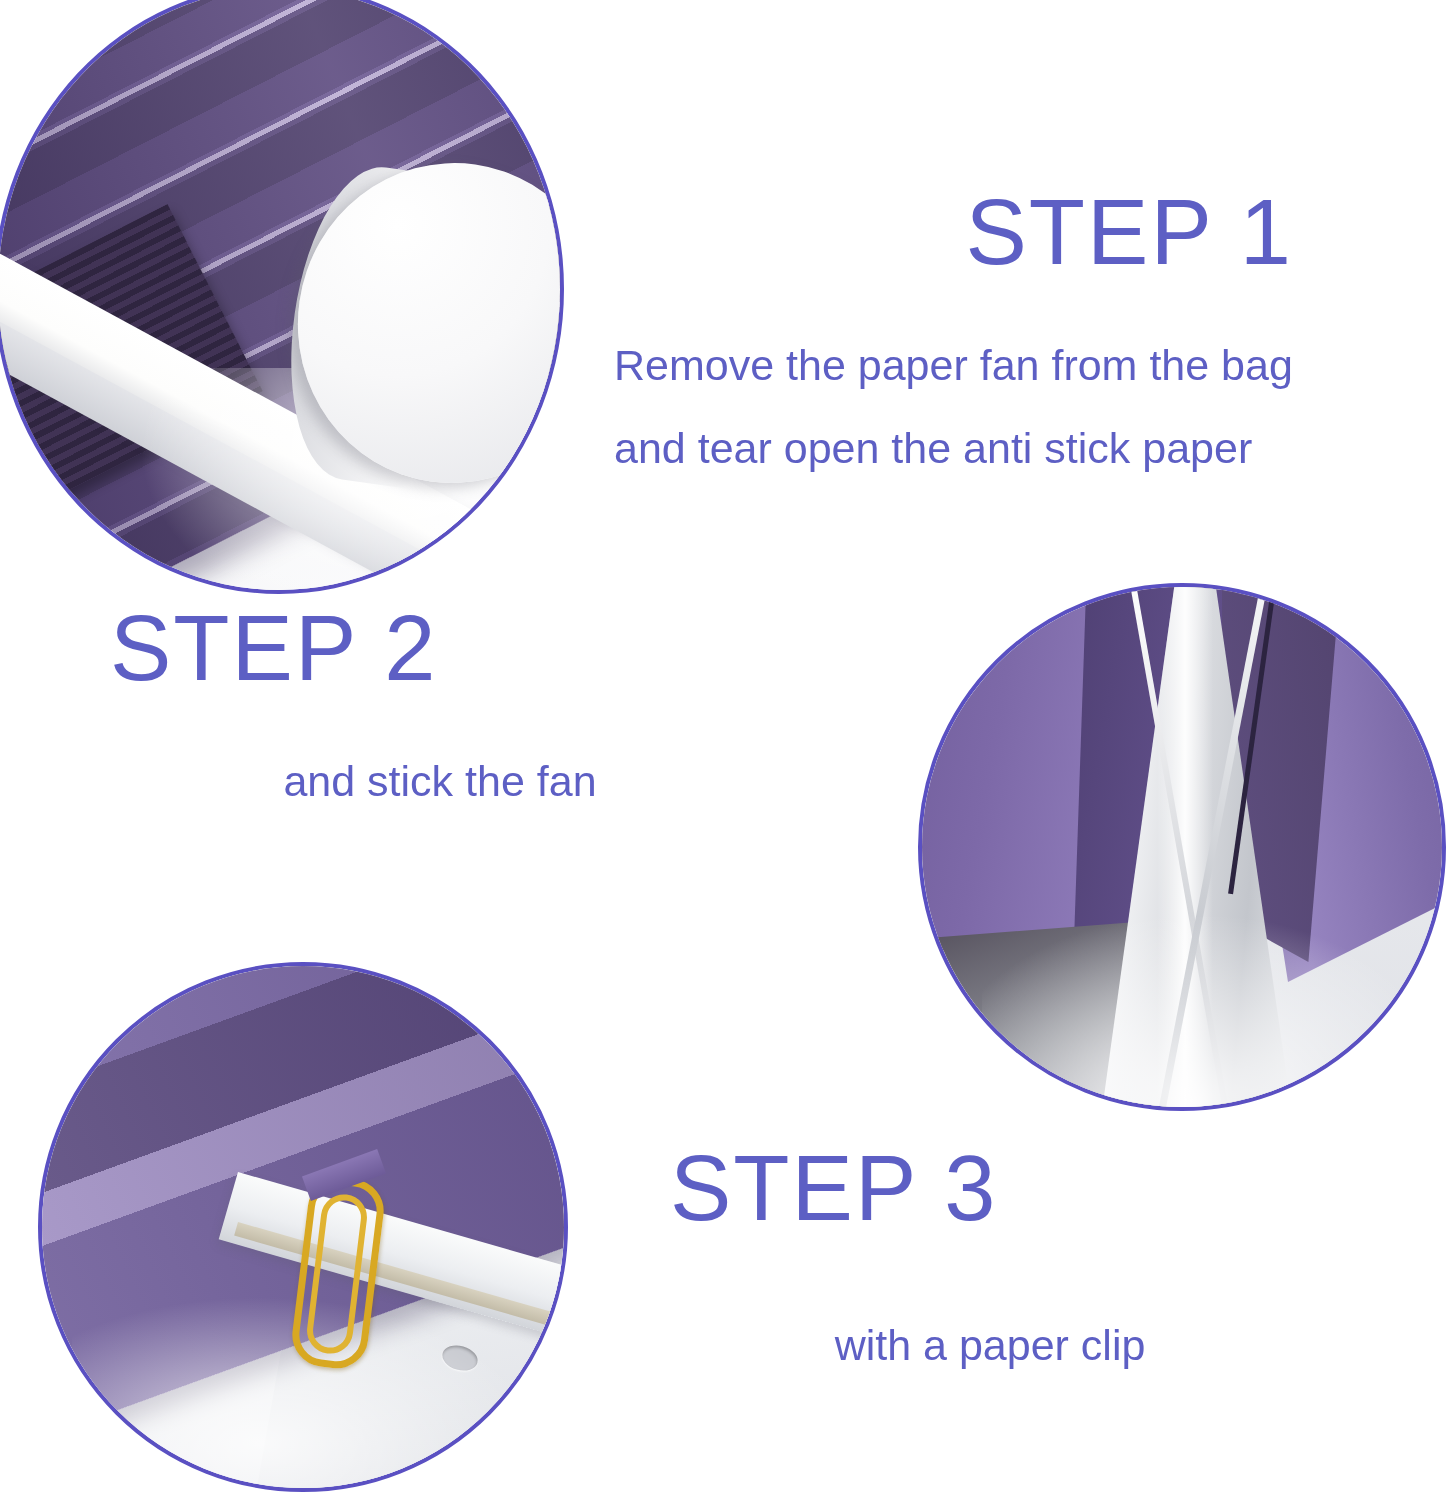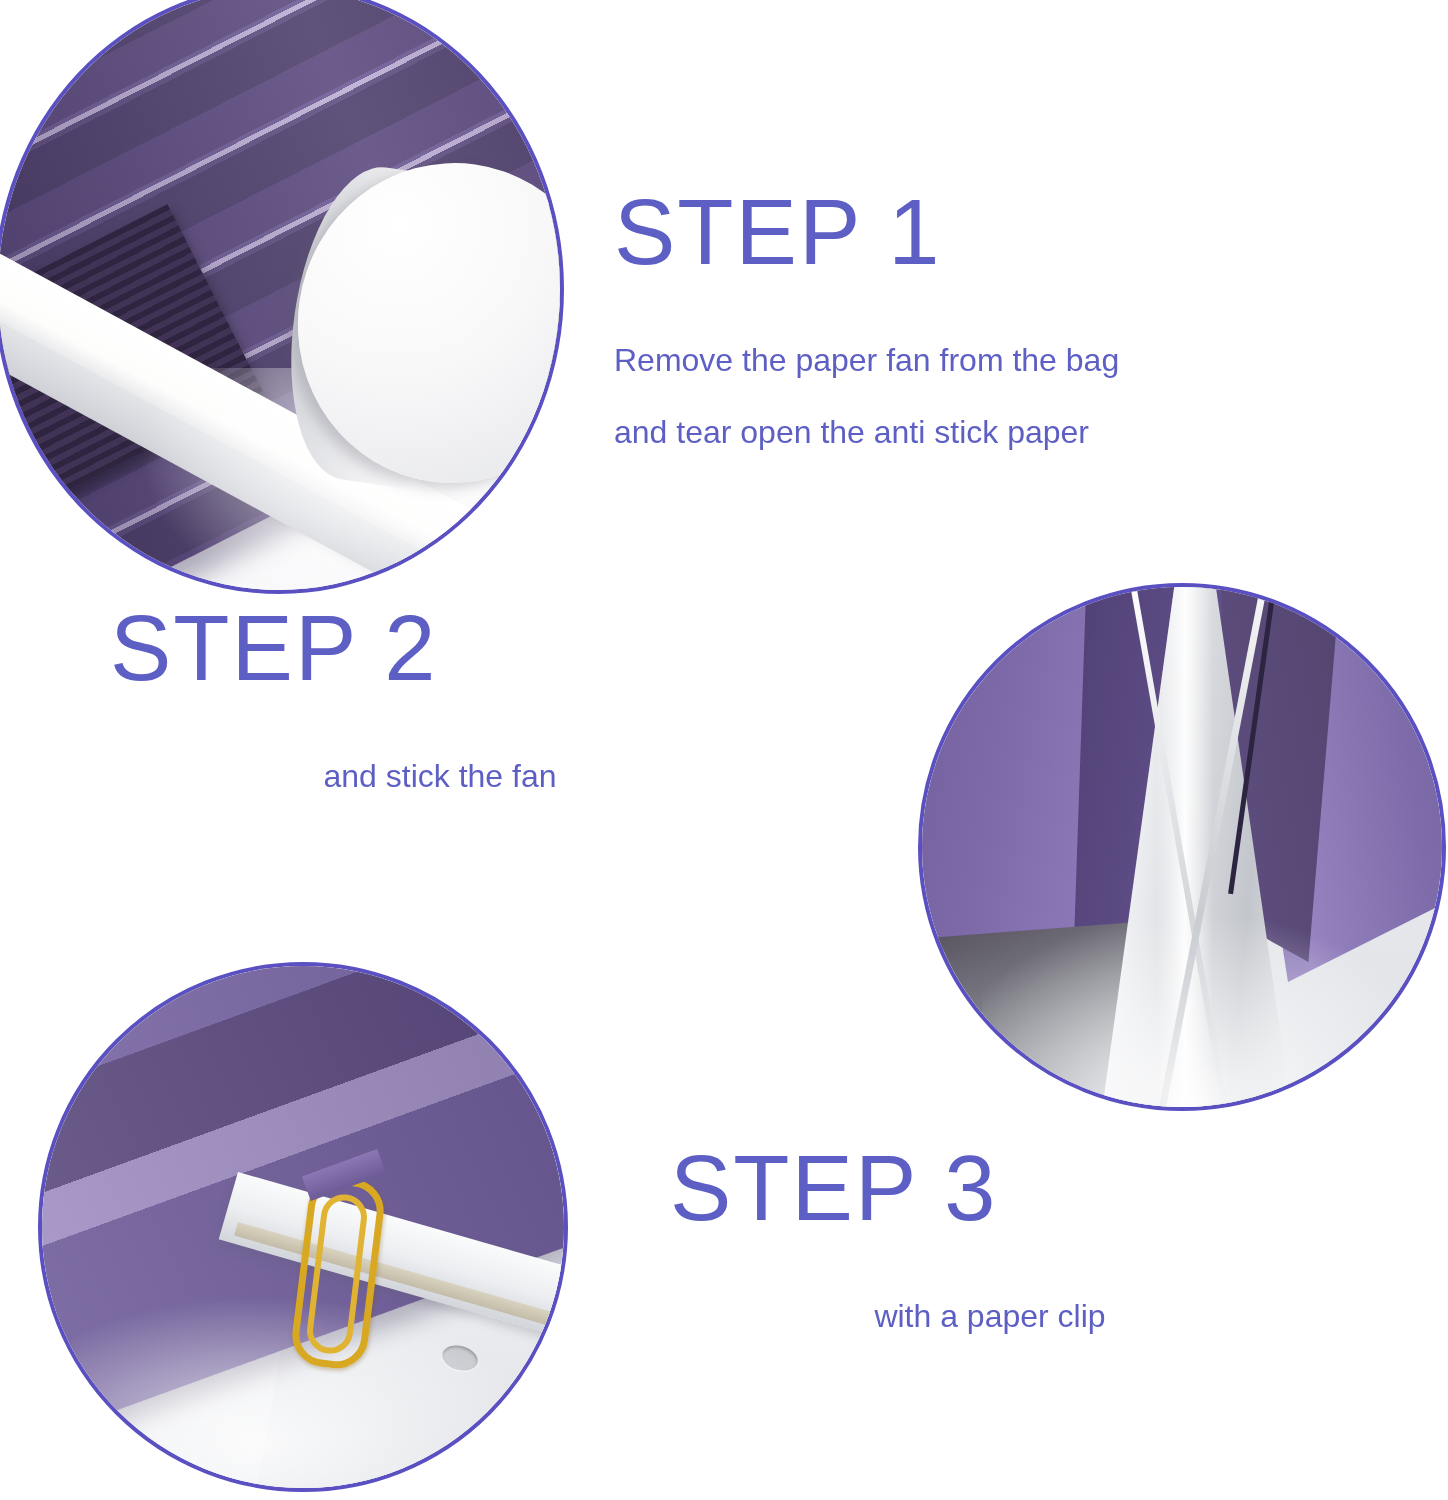--- a/index.html
+++ b/index.html
@@ -289,40 +289,41 @@
   
   .step-block { position: absolute; }
   .step-title {
     font-size: 92px;
     font-weight: 400;
     letter-spacing: 2px;
     line-height: 1;
     color: #5d5fc4;
     margin: 0;
     white-space: nowrap;
+    text-align: right;
   }
   .step-line {
-    font-size: 32px;
+    font-size: 43px;
     font-weight: 400;
     color: #5d5fc4;
     line-height: 1;
     white-space: nowrap;
     margin: 0;
   }
 
   #text-step1 { left: 614px; top: 186px; text-align: left; }
   #text-step1 .step-title { margin-bottom: 66px; }
   #text-step1 .step-line + .step-line { margin-top: 40px; }
 
   #text-step2 { left: 110px; top: 602px; text-align: center; width: 660px; }
   #text-step2 .step-title { text-align: left; margin-bottom: 66px; }
   #text-step2 .step-line + .step-line { }
 
   #text-step3 { left: 670px; top: 1142px; text-align: center; width: 640px; }
-  #text-step3 .step-title { text-align: left; margin-bottom: 66px; }
+  #text-step3 .step-title { text-align: left; margin-bottom: 90px; }
   #text-step3 .step-line + .step-line { margin-top: 68px; }
 </style>
 </head>
 <body>
 
 <div id="canvas">
 
   <div class="photo-circle" id="circle-step1">
     <div class="photo-inner">
       <div class="layer p1-bg"></div>

